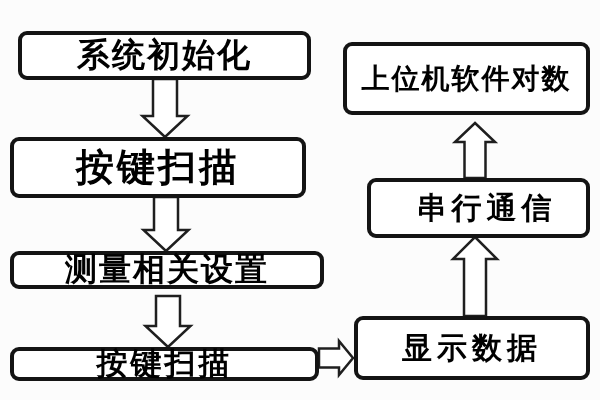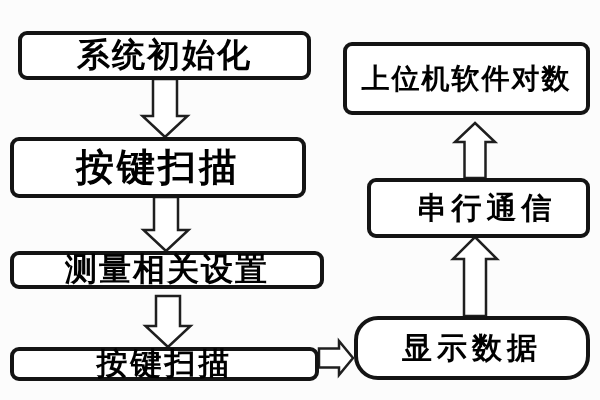--- a/index.html
+++ b/index.html
@@ -31,21 +31,21 @@
     text-align: center;
     line-height: 1.06;
     white-space: nowrap;
   }
   #node-system-init        { left: 10px;  top: 31px;  width: 293px; height: 49px; font-size: 33px; letter-spacing: 2px; margin-left: 8px; }
   #node-key-scan           { left: 10px;  top: 137px; width: 296px; height: 61px; font-size: 38px; letter-spacing: 3px; }
   #node-measure-settings   { left: 10px;  top: 251px; width: 314px; height: 38px; font-size: 32px; letter-spacing: 2px; }
   #node-data-processing    { left: 10px;  top: 347px; width: 309px; height: 34px; font-size: 31px; letter-spacing: 3px; }
   #node-host-software      { left: 343px; top: 42px;  width: 247px; height: 73px; font-size: 28px; letter-spacing: 2px; line-height: 31px; }
   #node-serial-comm        { left: 367px; top: 178px; width: 223px; height: 60px; font-size: 30px; letter-spacing: 5px; padding-left: 16px; }
-  #node-display-data       { left: 354px; top: 316px; width: 236px; height: 64px; font-size: 30px; letter-spacing: 5px; border-radius: 24px; }
+  #node-display-data       { left: 354px; top: 316px; width: 236px; height: 64px; font-size: 30px; letter-spacing: 5px; }
   .node span { display: block; }
 </style>
 </head>
 <body>
 
 <div class="stage">
 
   <svg class="arrow-layer" viewBox="0 0 600 400" xmlns="http://www.w3.org/2000/svg">
     <g fill="#ffffff" stroke="#1f1f1f" stroke-width="2.5" stroke-linejoin="miter">
       <polygon points="153,79 177,79 177,116 187.5,116 165,137 142.5,116 153,116"></polygon>

